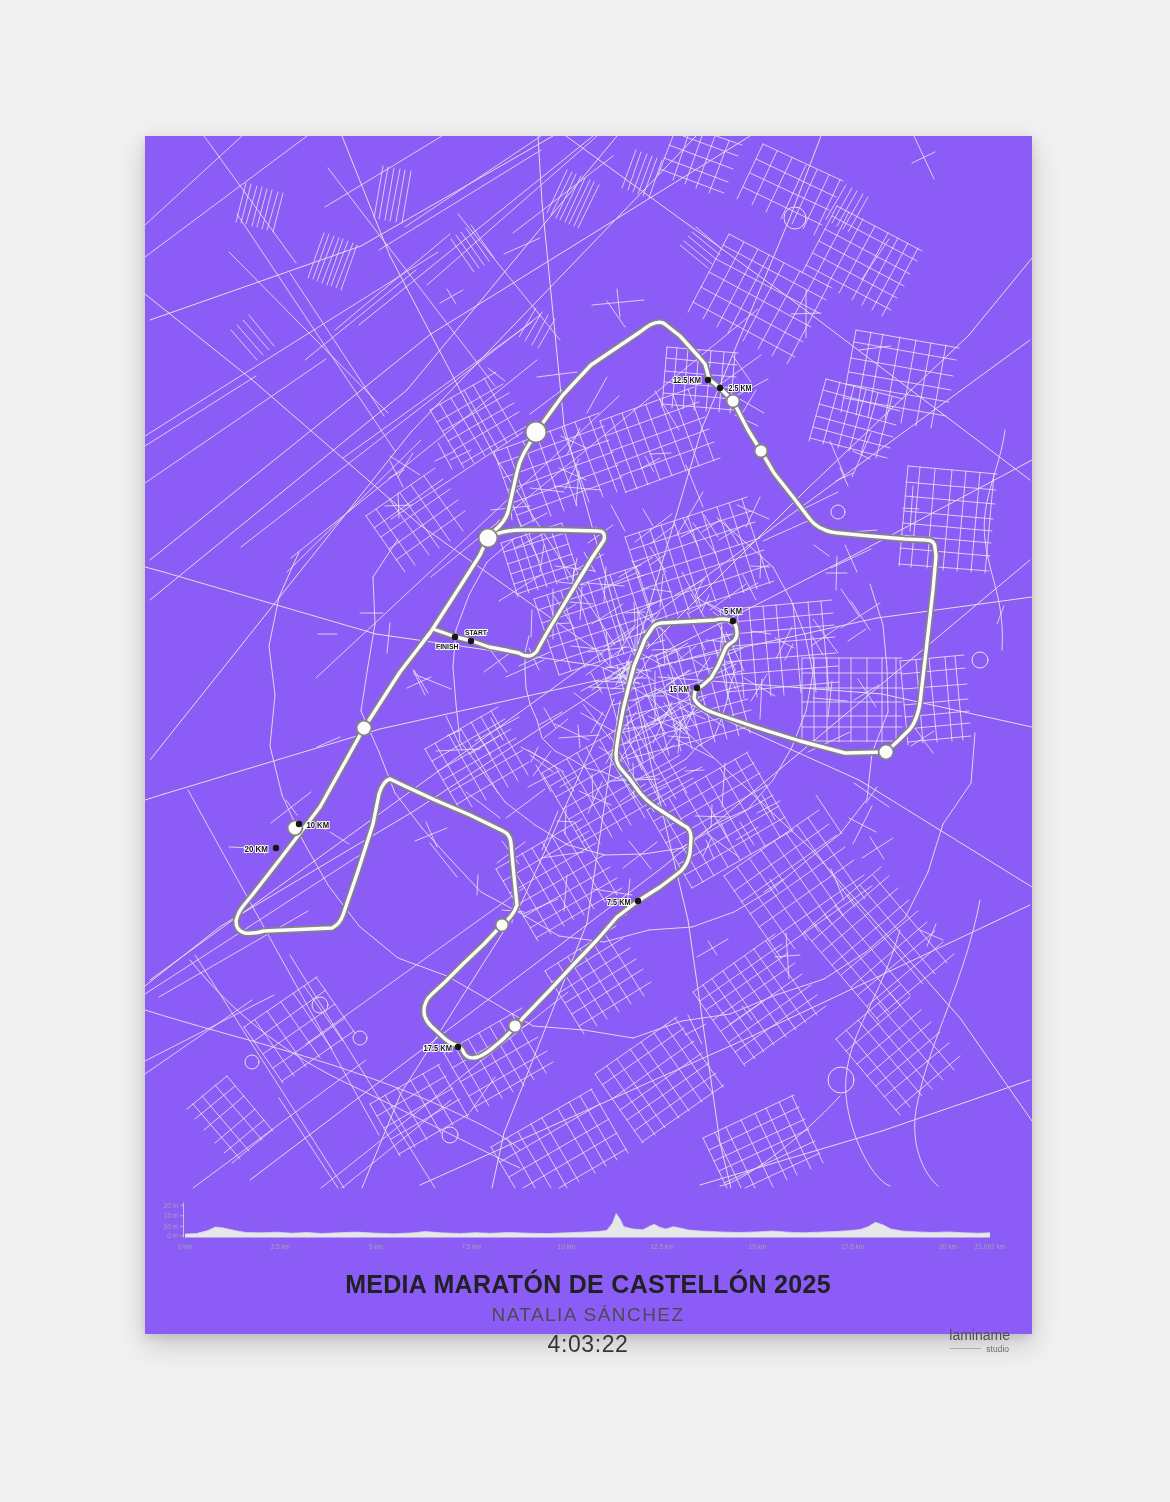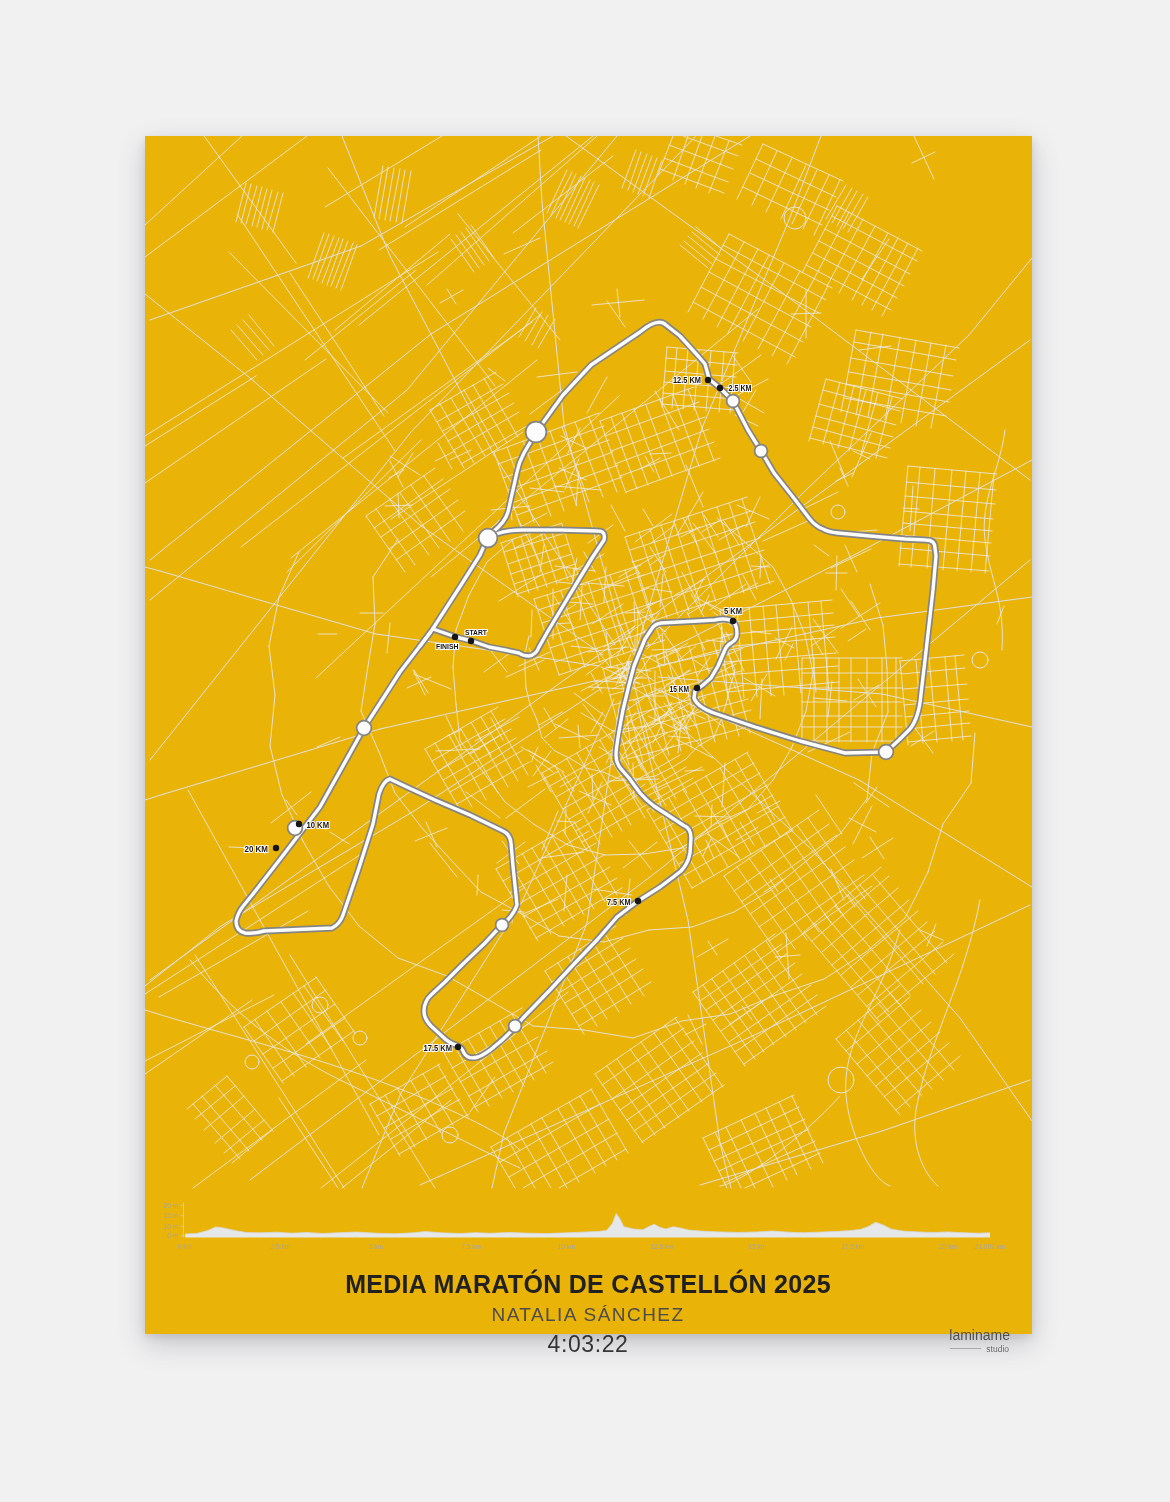--- a/index.html
+++ b/index.html
@@ -1,16 +1,16 @@
 <!DOCTYPE html>
 <html><head>
 <meta charset="utf-8">
 <style>
 html,body{margin:0;padding:0;-webkit-font-smoothing:antialiased;background:#f1f1f2;width:1170px;height:1502px;overflow:hidden;}
-.poster{position:absolute;left:145px;top:136px;width:887px;height:1198px;background:#eab308;
+.poster{position:absolute;left:145px;top:136px;width:887px;height:1198px;background:#8b5cf6;
 box-shadow:0 10px 26px rgba(55,58,64,.23), 0 3px 8px rgba(55,58,64,.13);}
 </style>
 </head>
 <body>
 
 <div class="poster">
 <svg width="887" height="1250" viewBox="145 136 887 1250" xmlns="http://www.w3.org/2000/svg">
 
 <g>
 <g stroke-linecap="round">

